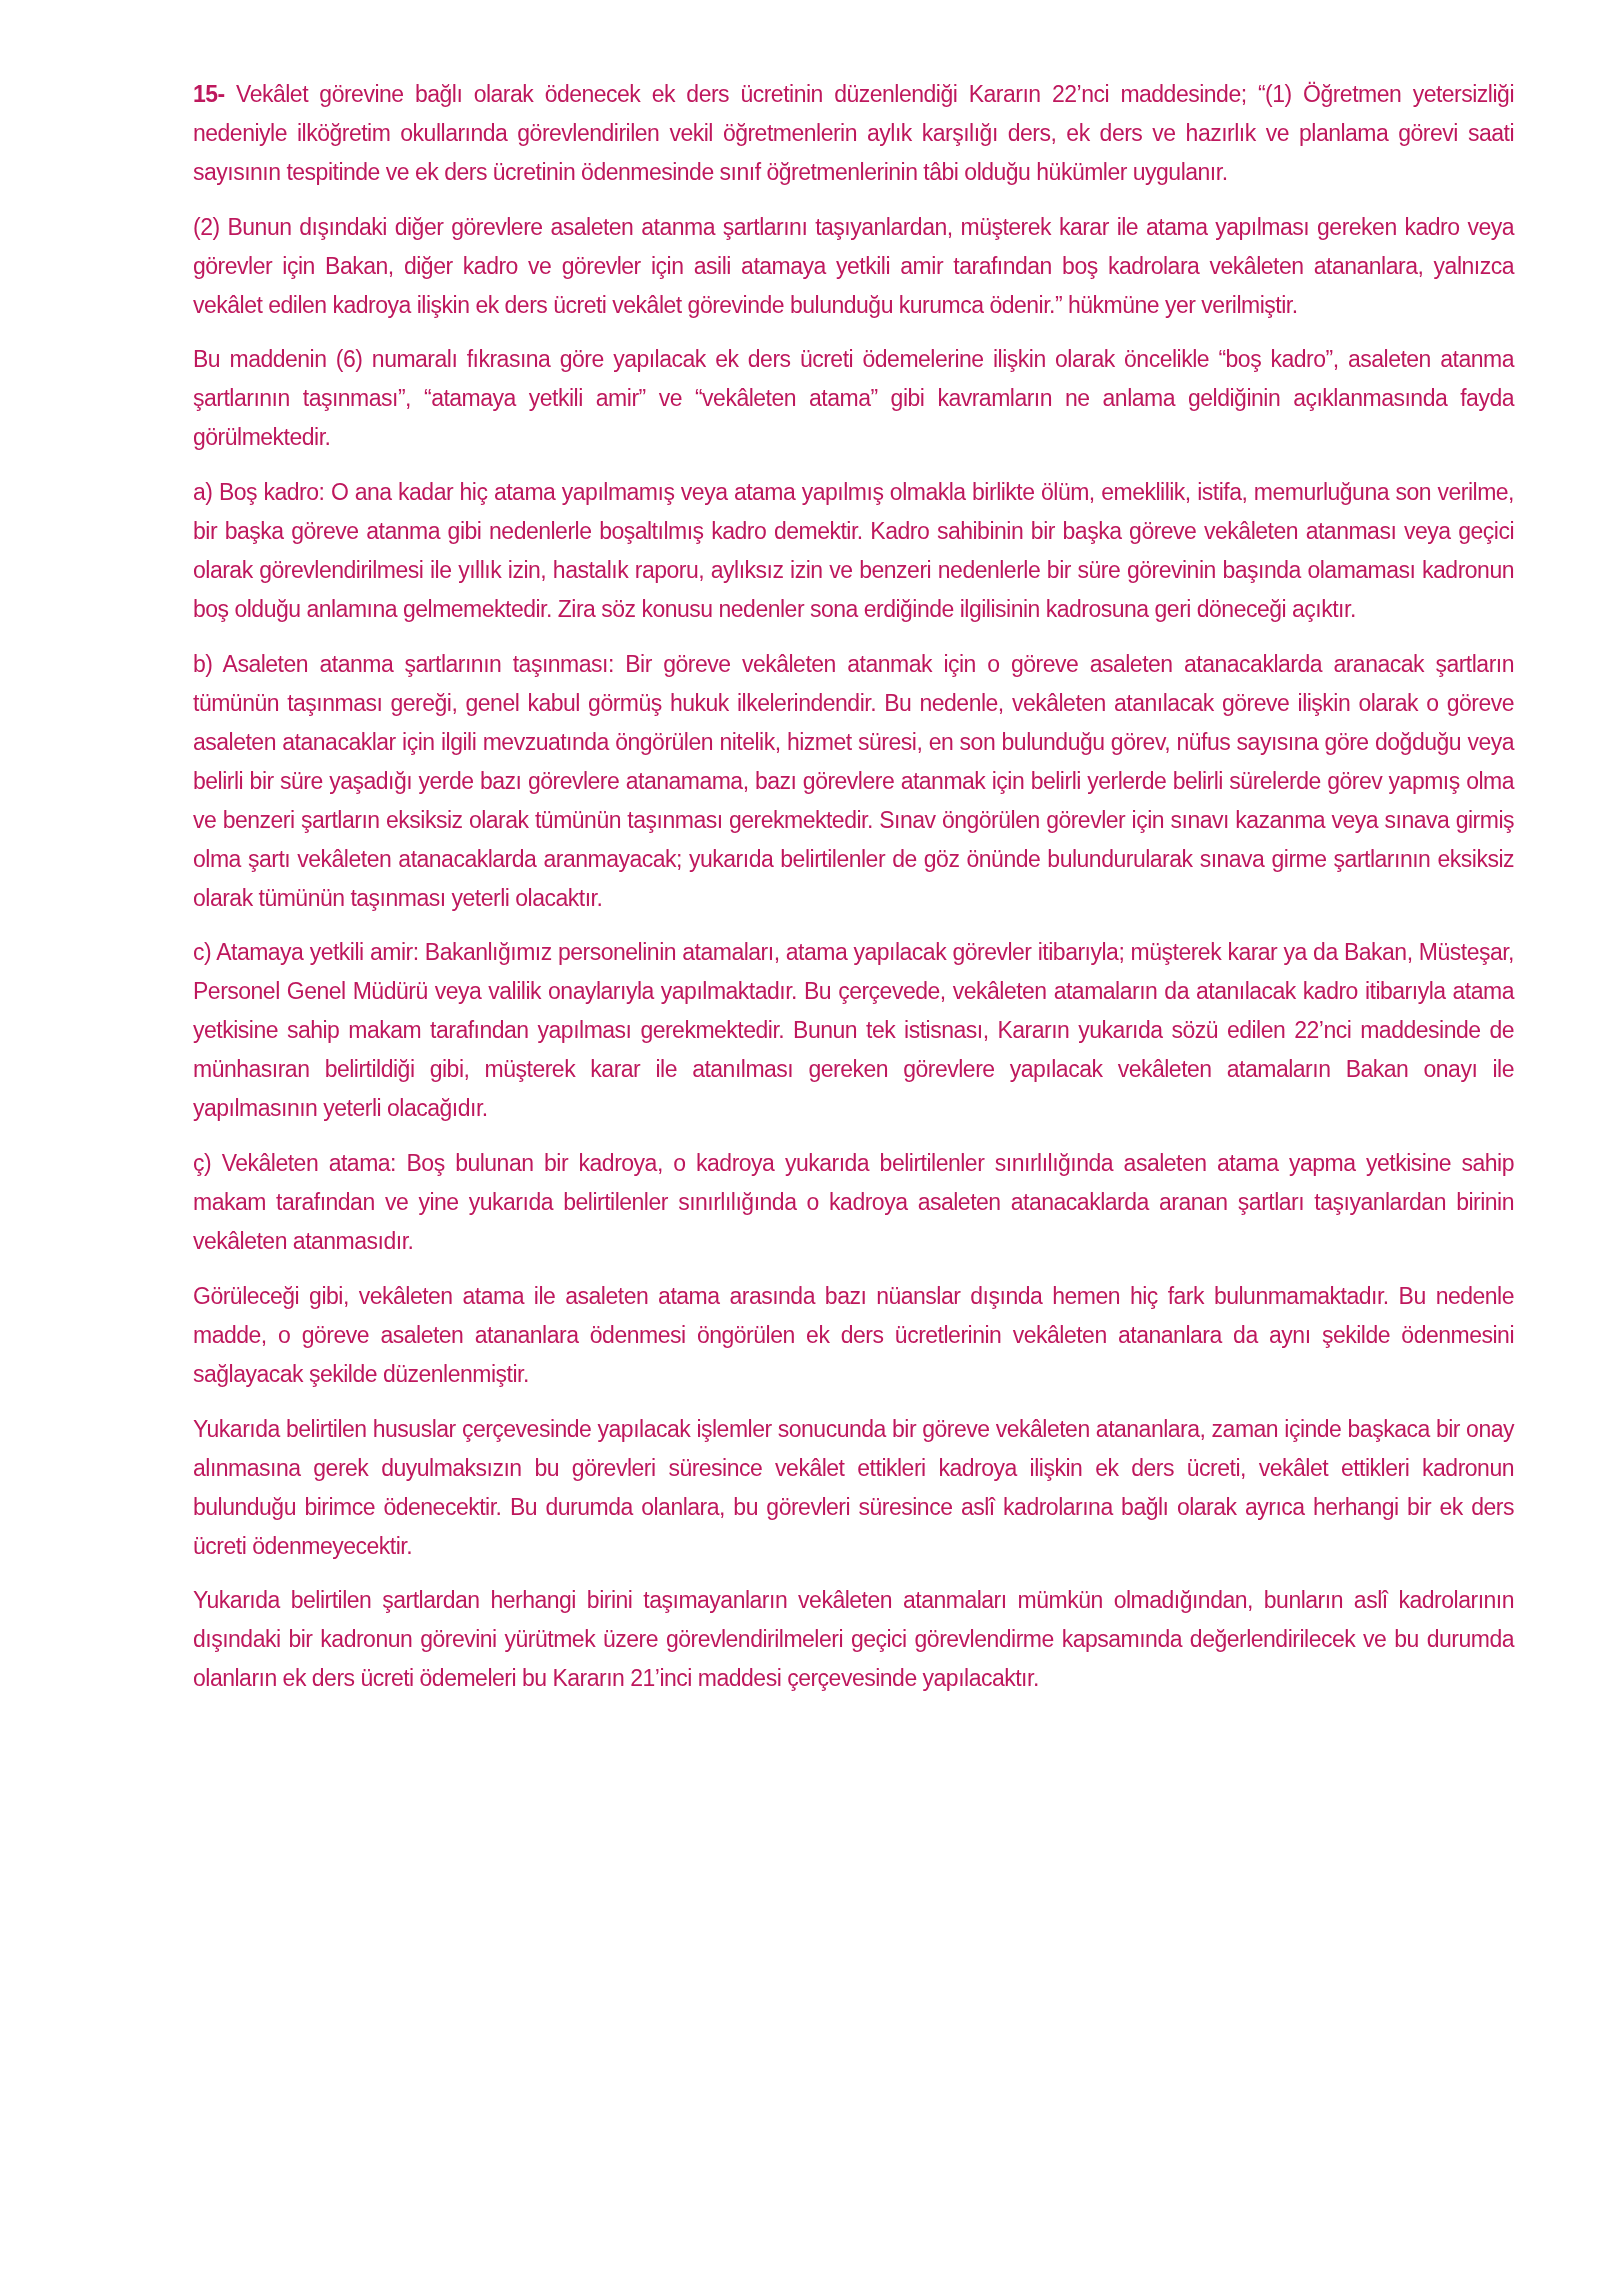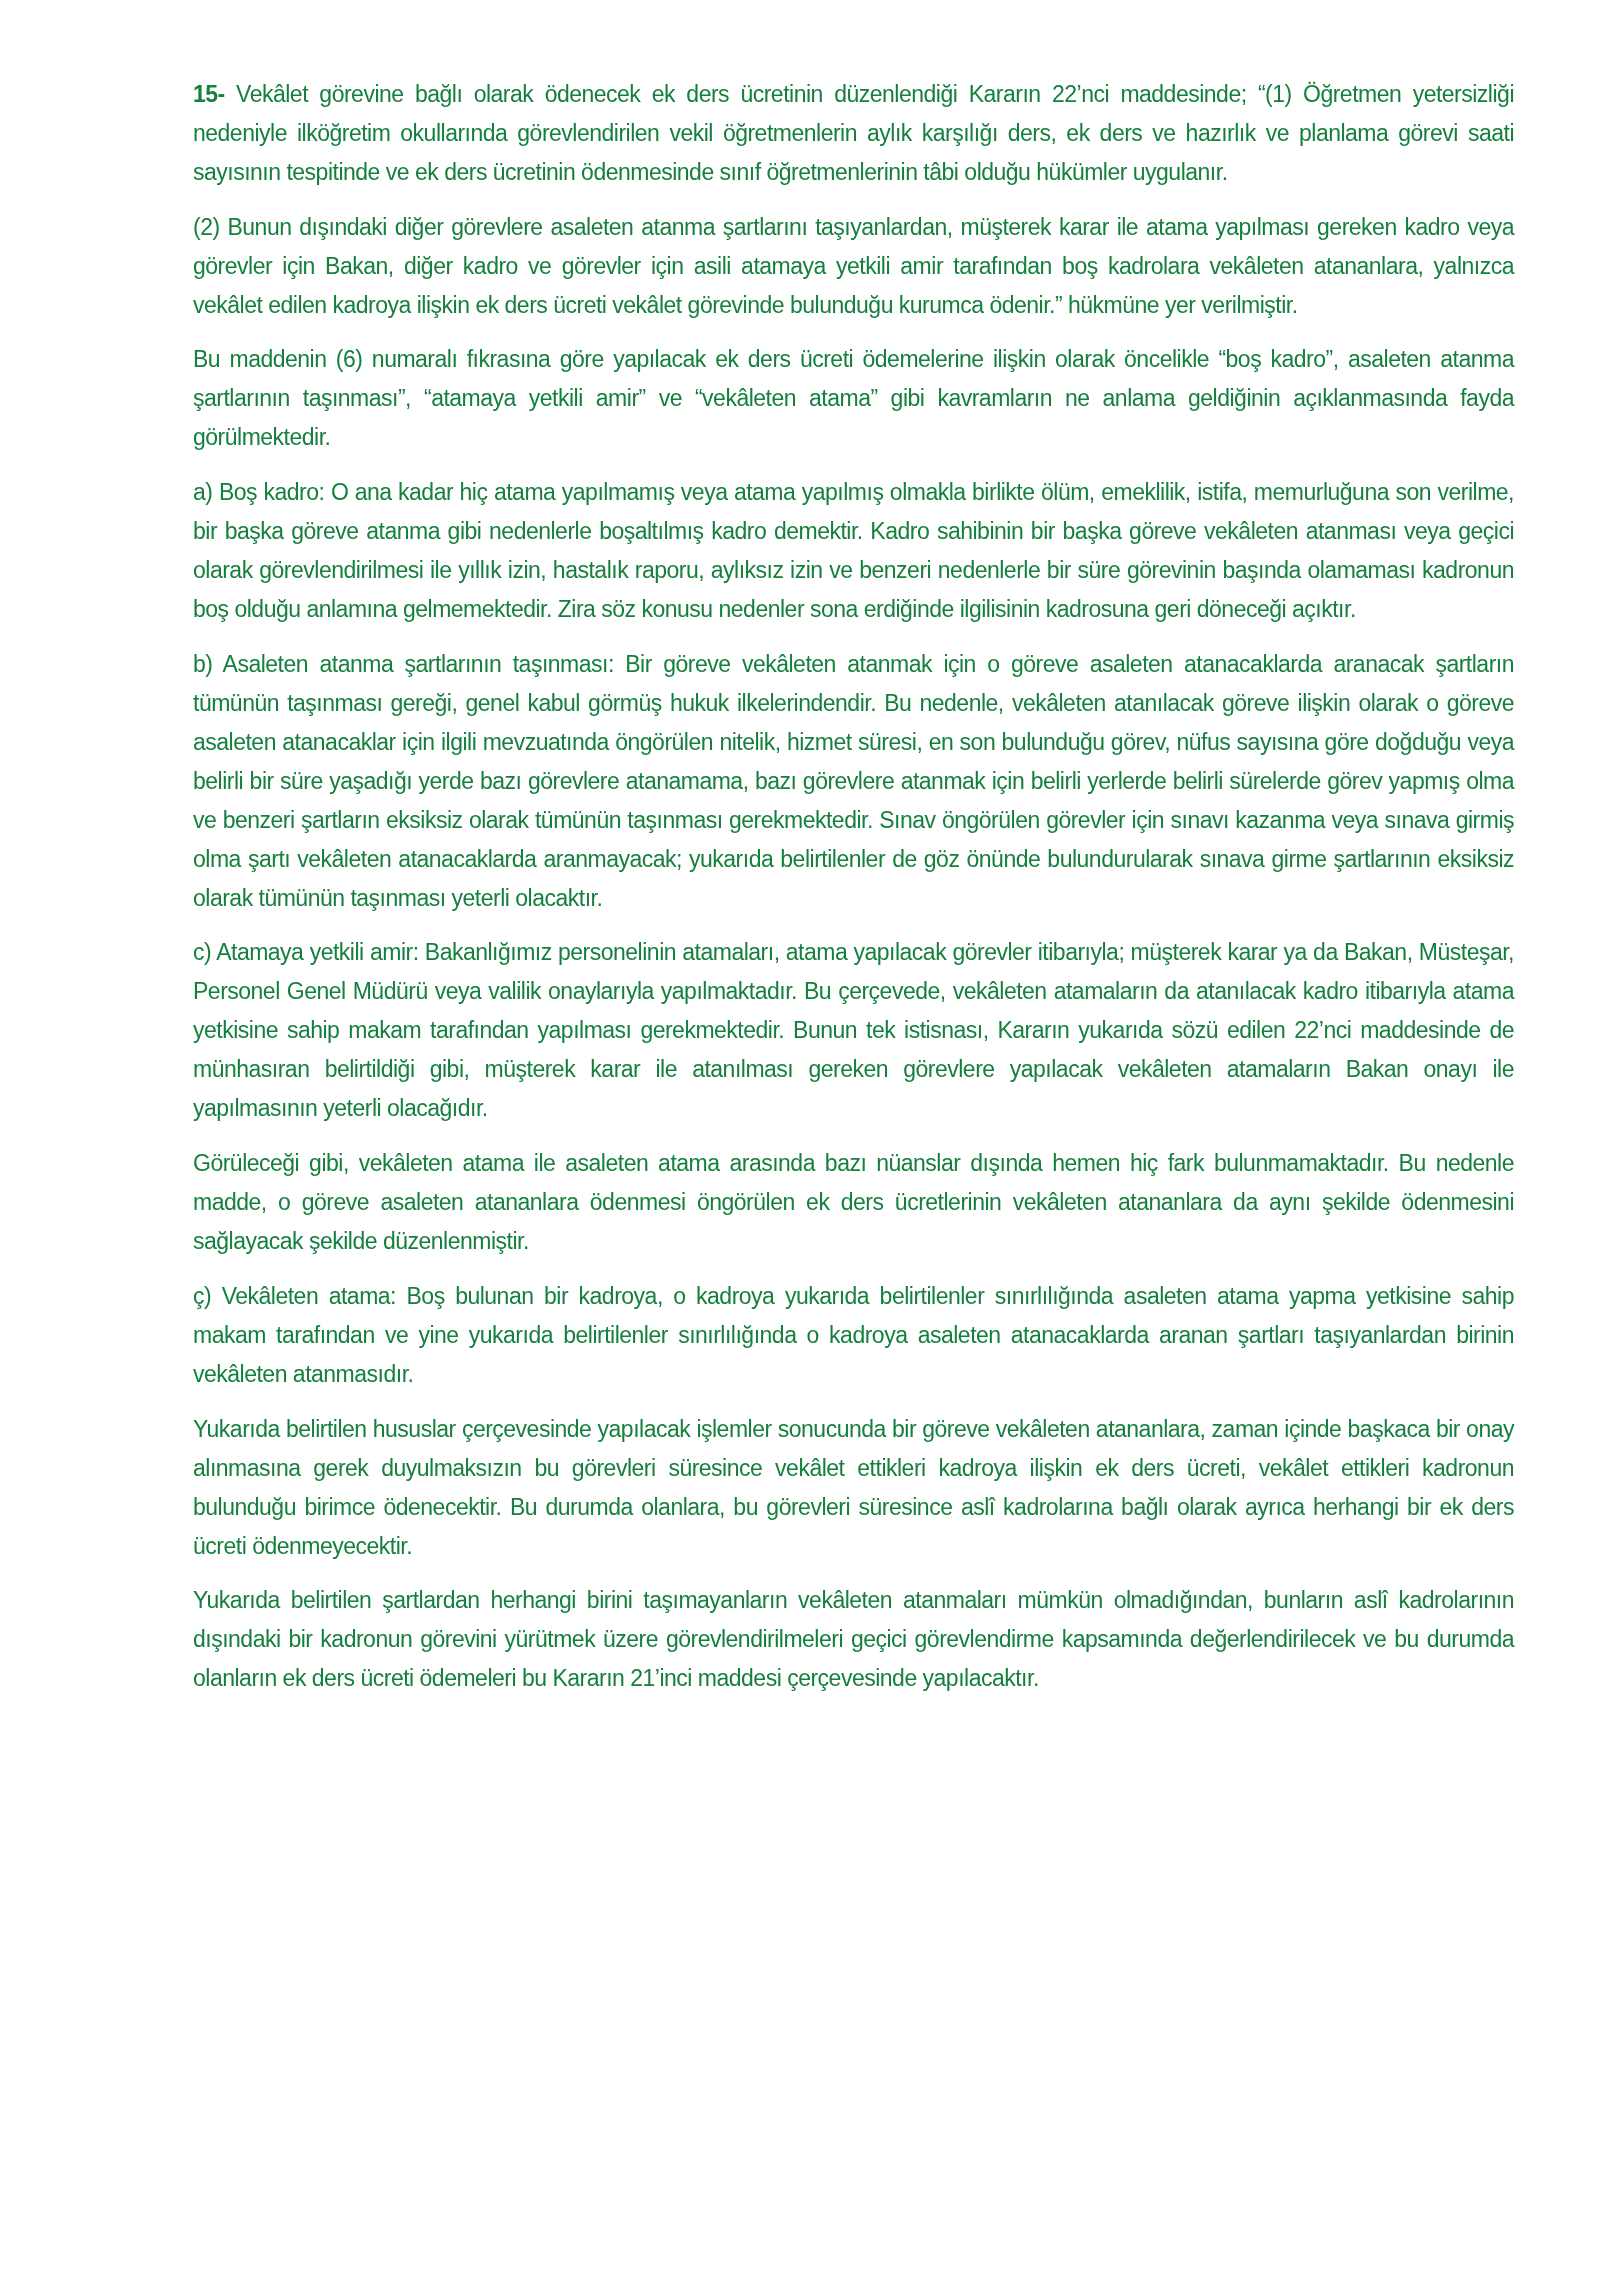--- a/index.html
+++ b/index.html
@@ -11,21 +11,21 @@
     width: 1621px;
     height: 2293px;
     position: relative;
     overflow: hidden;
   }
   .page {
     position: absolute;
     left: 193px;
     top: 75px;
     width: 1321px;
-    color: #15803d;
+    color: #be185d;
     font-family: "Liberation Sans", sans-serif;
     font-size: 23px;
     line-height: 39px;
     letter-spacing: -0.5px;
     word-spacing: 0px;
   }
   .para {
     margin: 0 0 15.7px 0;
     text-align: justify;
     text-align-last: left;
@@ -37,18 +37,18 @@
 </head>
 <body>
 
 <div class="page">
   <p class="para"><span class="num">15-</span><span> Vekâlet görevine bağlı olarak ödenecek ek ders ücretinin düzenlendiği Kararın 22’nci maddesinde; “(1) Öğretmen yetersizliği nedeniyle ilköğretim okullarında görevlendirilen vekil öğretmenlerin aylık karşılığı ders, ek ders ve hazırlık ve planlama görevi saati sayısının tespitinde ve ek ders ücretinin ödenmesinde sınıf öğretmenlerinin tâbi olduğu hükümler uygulanır.</span></p>
   <p class="para">(2) Bunun dışındaki diğer görevlere asaleten atanma şartlarını taşıyanlardan, müşterek karar ile atama yapılması gereken kadro veya görevler için Bakan, diğer kadro ve görevler için asili atamaya yetkili amir tarafından boş kadrolara vekâleten atananlara, yalnızca vekâlet edilen kadroya ilişkin ek ders ücreti vekâlet görevinde bulunduğu kurumca ödenir.” hükmüne yer verilmiştir.</p>
   <p class="para">Bu maddenin (6) numaralı fıkrasına göre yapılacak ek ders ücreti ödemelerine ilişkin olarak öncelikle “boş kadro”, asaleten atanma şartlarının taşınması”, “atamaya yetkili amir” ve “vekâleten atama” gibi kavramların ne anlama geldiğinin açıklanmasında fayda görülmektedir.</p>
   <p class="para">a) Boş kadro: O ana kadar hiç atama yapılmamış veya atama yapılmış olmakla birlikte ölüm, emeklilik, istifa, memurluğuna son verilme, bir başka göreve atanma gibi nedenlerle boşaltılmış kadro demektir. Kadro sahibinin bir başka göreve vekâleten atanması veya geçici olarak görevlendirilmesi ile yıllık izin, hastalık raporu, aylıksız izin ve benzeri nedenlerle bir süre görevinin başında olamaması kadronun boş olduğu anlamına gelmemektedir. Zira söz konusu nedenler sona erdiğinde ilgilisinin kadrosuna geri döneceği açıktır.</p>
   <p class="para">b) Asaleten atanma şartlarının taşınması: Bir göreve vekâleten atanmak için o göreve asaleten atanacaklarda aranacak şartların tümünün taşınması gereği, genel kabul görmüş hukuk ilkelerindendir. Bu nedenle, vekâleten atanılacak göreve ilişkin olarak o göreve asaleten atanacaklar için ilgili mevzuatında öngörülen nitelik, hizmet süresi, en son bulunduğu görev, nüfus sayısına göre doğduğu veya belirli bir süre yaşadığı yerde bazı görevlere atanamama, bazı görevlere atanmak için belirli yerlerde belirli sürelerde görev yapmış olma ve benzeri şartların eksiksiz olarak tümünün taşınması gerekmektedir. Sınav öngörülen görevler için sınavı kazanma veya sınava girmiş olma şartı vekâleten atanacaklarda aranmayacak; yukarıda belirtilenler de göz önünde bulundurularak sınava girme şartlarının eksiksiz olarak tümünün taşınması yeterli olacaktır.</p>
   <p class="para">c) Atamaya yetkili amir: Bakanlığımız personelinin atamaları, atama yapılacak görevler itibarıyla; müşterek karar ya da Bakan, Müsteşar, Personel Genel Müdürü veya valilik onaylarıyla yapılmaktadır. Bu çerçevede, vekâleten atamaların da atanılacak kadro itibarıyla atama yetkisine sahip makam tarafından yapılması gerekmektedir. Bunun tek istisnası, Kararın yukarıda sözü edilen 22’nci maddesinde de münhasıran belirtildiği gibi, müşterek karar ile atanılması gereken görevlere yapılacak vekâleten atamaların Bakan onayı ile yapılmasının yeterli olacağıdır.</p>
+  <p class="para">ç) Vekâleten atama: Boş bulunan bir kadroya, o kadroya yukarıda belirtilenler sınırlılığında asaleten atama yapma yetkisine sahip makam tarafından ve yine yukarıda belirtilenler sınırlılığında o kadroya asaleten atanacaklarda aranan şartları taşıyanlardan birinin vekâleten atanmasıdır.</p>
   <p class="para">Görüleceği gibi, vekâleten atama ile asaleten atama arasında bazı nüanslar dışında hemen hiç fark bulunmamaktadır. Bu nedenle madde, o göreve asaleten atananlara ödenmesi öngörülen ek ders ücretlerinin vekâleten atananlara da aynı şekilde ödenmesini sağlayacak şekilde düzenlenmiştir.</p>
-  <p class="para">ç) Vekâleten atama: Boş bulunan bir kadroya, o kadroya yukarıda belirtilenler sınırlılığında asaleten atama yapma yetkisine sahip makam tarafından ve yine yukarıda belirtilenler sınırlılığında o kadroya asaleten atanacaklarda aranan şartları taşıyanlardan birinin vekâleten atanmasıdır.</p>
   <p class="para">Yukarıda belirtilen hususlar çerçevesinde yapılacak işlemler sonucunda bir göreve vekâleten atananlara, zaman içinde başkaca bir onay alınmasına gerek duyulmaksızın bu görevleri süresince vekâlet ettikleri kadroya ilişkin ek ders ücreti, vekâlet ettikleri kadronun bulunduğu birimce ödenecektir. Bu durumda olanlara, bu görevleri süresince aslî kadrolarına bağlı olarak ayrıca herhangi bir ek ders ücreti ödenmeyecektir.</p>
   <p class="para">Yukarıda belirtilen şartlardan herhangi birini taşımayanların vekâleten atanmaları mümkün olmadığından, bunların aslî kadrolarının dışındaki bir kadronun görevini yürütmek üzere görevlendirilmeleri geçici görevlendirme kapsamında değerlendirilecek ve bu durumda olanların ek ders ücreti ödemeleri bu Kararın 21’inci maddesi çerçevesinde yapılacaktır.</p>
 </div>
 
 
 </body></html>

